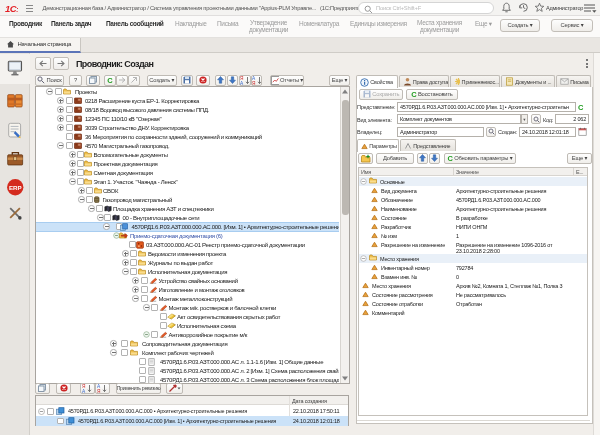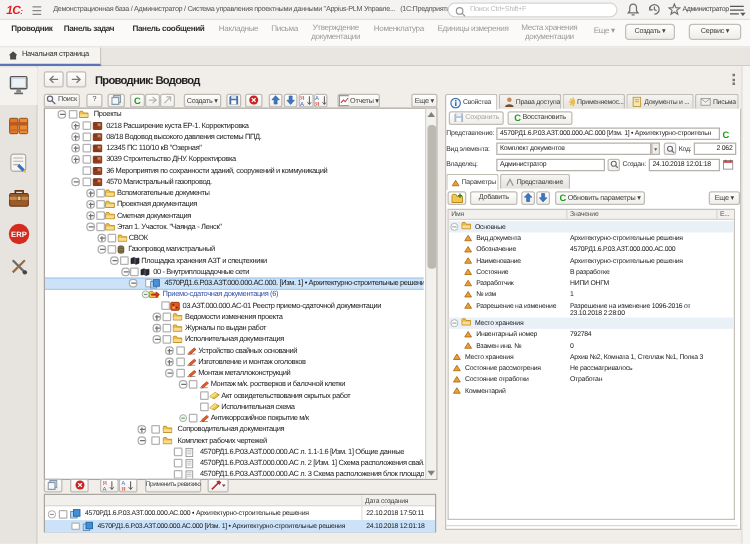--- a/index.html
+++ b/index.html
@@ -132,21 +132,21 @@
 <div class="a" style="left:35px;top:57px;width:16px;height:13px;background:linear-gradient(#fefefe,#efedea);border:1px solid #c2beb8;border-radius:2px;">
     <svg width="14" height="11">
       <path d="M10.5 5.5 L4 5.5 M6.8 2.8 L4 5.5 L6.8 8.2" fill="none" stroke="#777" stroke-width="1.1"></path>
     </svg>
   </div>
 <div class="a" style="left:53px;top:57px;width:16px;height:13px;background:linear-gradient(#fefefe,#efedea);border:1px solid #c2beb8;border-radius:2px;">
     <svg width="14" height="11">
       <path d="M3.5 5.5 L10 5.5 M7.2 2.8 L10 5.5 L7.2 8.2" fill="none" stroke="#777" stroke-width="1.1"></path>
     </svg>
   </div>
-<div class="a" style="left:76px;top:58.5px;font-size:9px;font-weight:bold;letter-spacing:-0.6px;color:#1e1e1e;">Проводник: Водовод</div>
+<div class="a" style="left:76px;top:58.5px;font-size:9px;font-weight:bold;letter-spacing:-0.6px;color:#1e1e1e;">Проводник: Создан</div>
 <div class="tbtn" style="left:34.5px;top:75px;width:29.5px;"><svg width="8" height="8">
       <circle cx="3" cy="3" r="2.1" fill="none" stroke="#667" stroke-width="1"></circle>
       <line x1="4.6" y1="4.6" x2="7.2" y2="7.2" stroke="#667"></line>
     </svg>&nbsp;Поиск</div>
 <div class="tbtn" style="left:69px;top:75px;width:13px;">?</div>
 <div class="tbtn" style="left:85.5px;top:75px;width:14px;">
     <svg width="8" height="8">
       <rect x="2" y="0.5" width="5.5" height="5.5" fill="#e8eef5" stroke="#8899aa"></rect>
       <rect x="0.5" y="2" width="5.5" height="5.5" fill="#f5f8fb" stroke="#8899aa"></rect>
     </svg>

